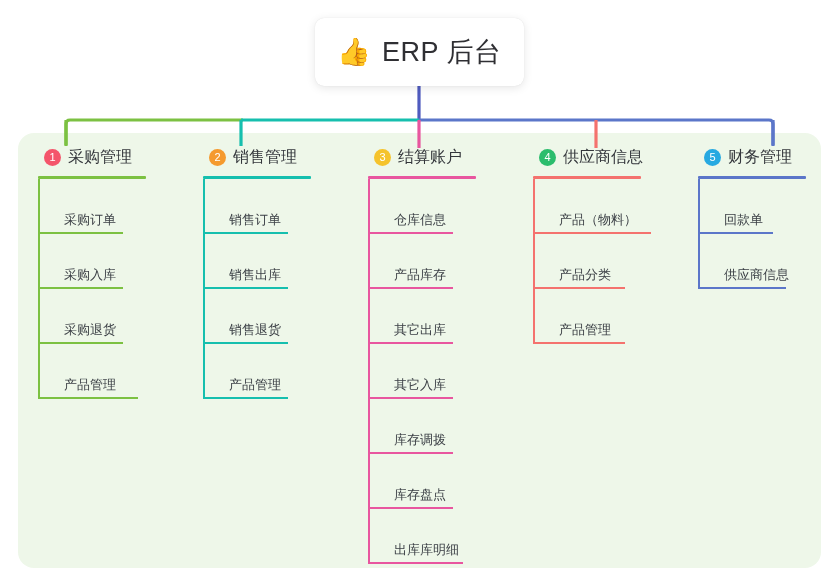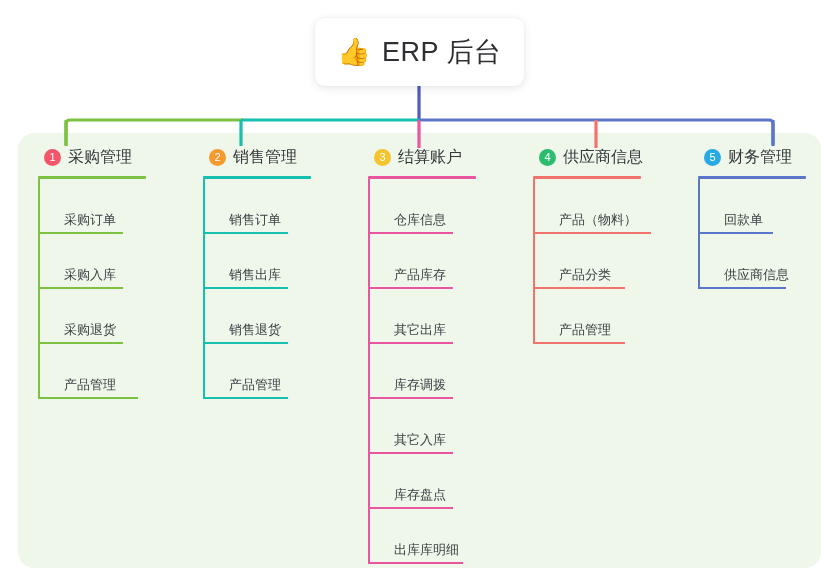--- a/index.html
+++ b/index.html
@@ -239,26 +239,26 @@
             <div class="leaf-label">产品库存</div>
             <div class="leaf-rule" style="background: rgb(232, 86, 159); width: 85px;"></div>
           </div>
           <div class="leaf">
             <div class="leaf-stem" style="background: rgb(232, 86, 159);"></div>
             <div class="leaf-label">其它出库</div>
             <div class="leaf-rule" style="background: rgb(232, 86, 159); width: 85px;"></div>
           </div>
           <div class="leaf">
             <div class="leaf-stem" style="background: rgb(232, 86, 159);"></div>
+            <div class="leaf-label">其它入库</div>
+            <div class="leaf-rule" style="background: rgb(232, 86, 159); width: 85px;"></div>
+          </div>
+          <div class="leaf">
+            <div class="leaf-stem" style="background: rgb(232, 86, 159);"></div>
             <div class="leaf-label">库存调拨</div>
-            <div class="leaf-rule" style="background: rgb(232, 86, 159); width: 85px;"></div>
-          </div>
-          <div class="leaf">
-            <div class="leaf-stem" style="background: rgb(232, 86, 159);"></div>
-            <div class="leaf-label">其它入库</div>
             <div class="leaf-rule" style="background: rgb(232, 86, 159); width: 85px;"></div>
           </div>
           <div class="leaf">
             <div class="leaf-stem" style="background: rgb(232, 86, 159);"></div>
             <div class="leaf-label">库存盘点</div>
             <div class="leaf-rule" style="background: rgb(232, 86, 159); width: 85px;"></div>
           </div>
           <div class="leaf">
             <div class="leaf-stem" style="background: rgb(232, 86, 159);"></div>
             <div class="leaf-label">出库库明细</div>

